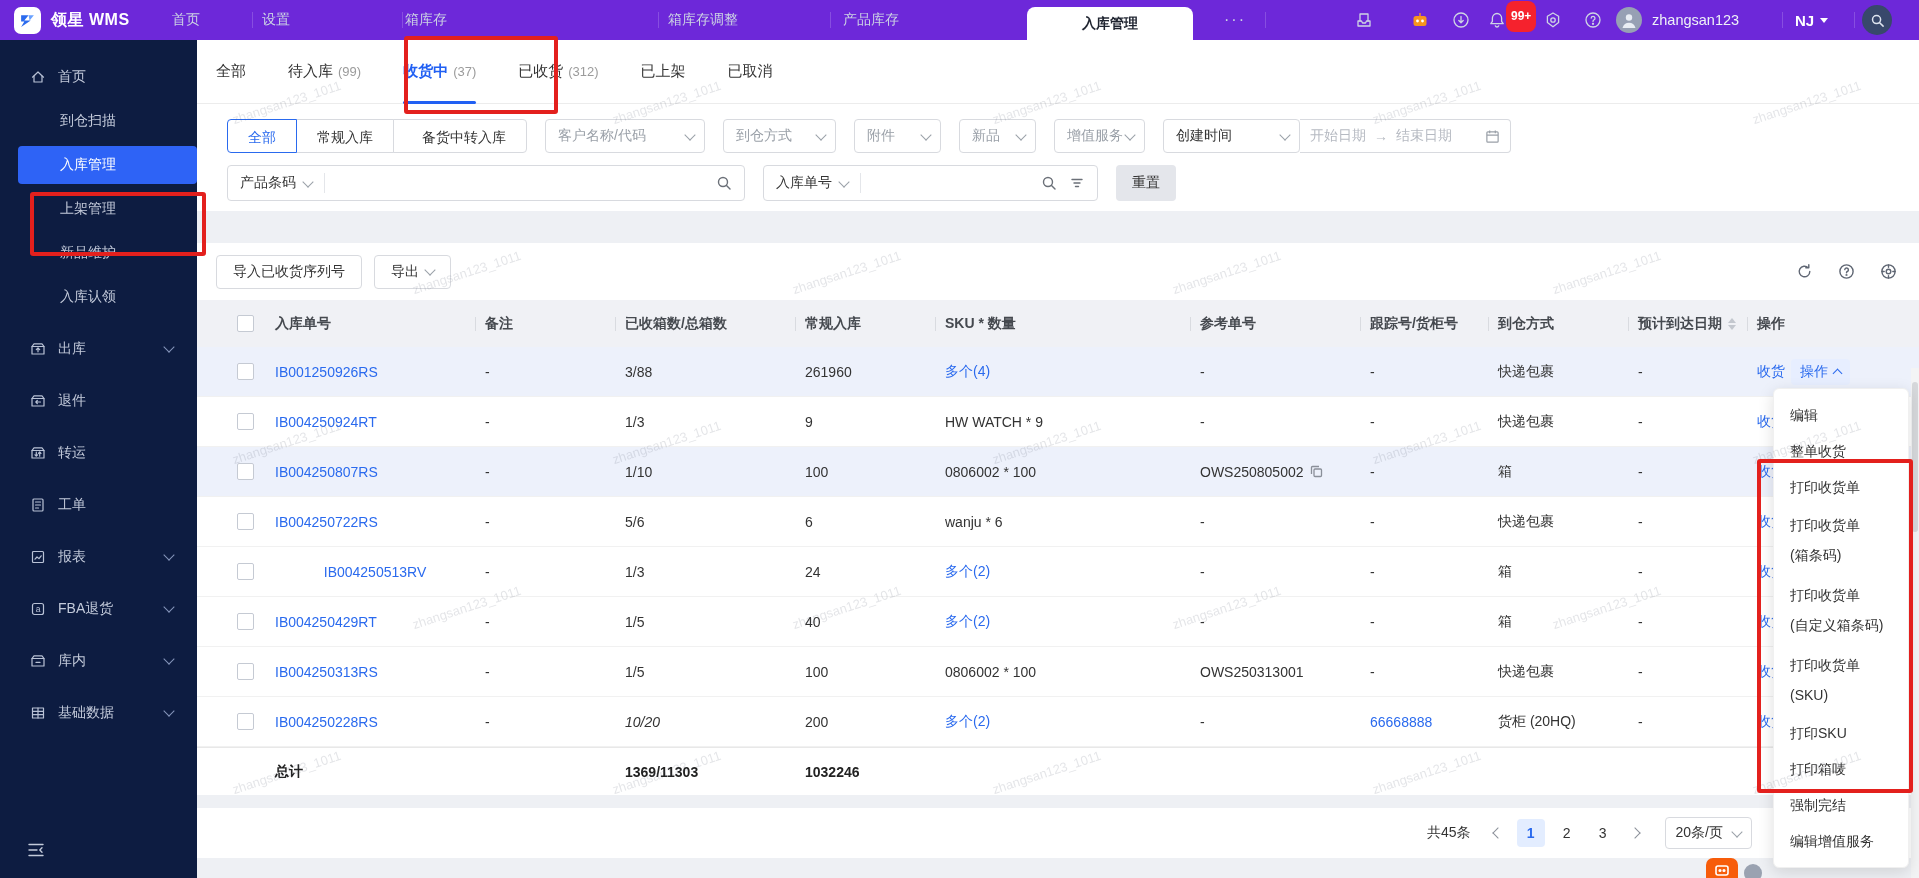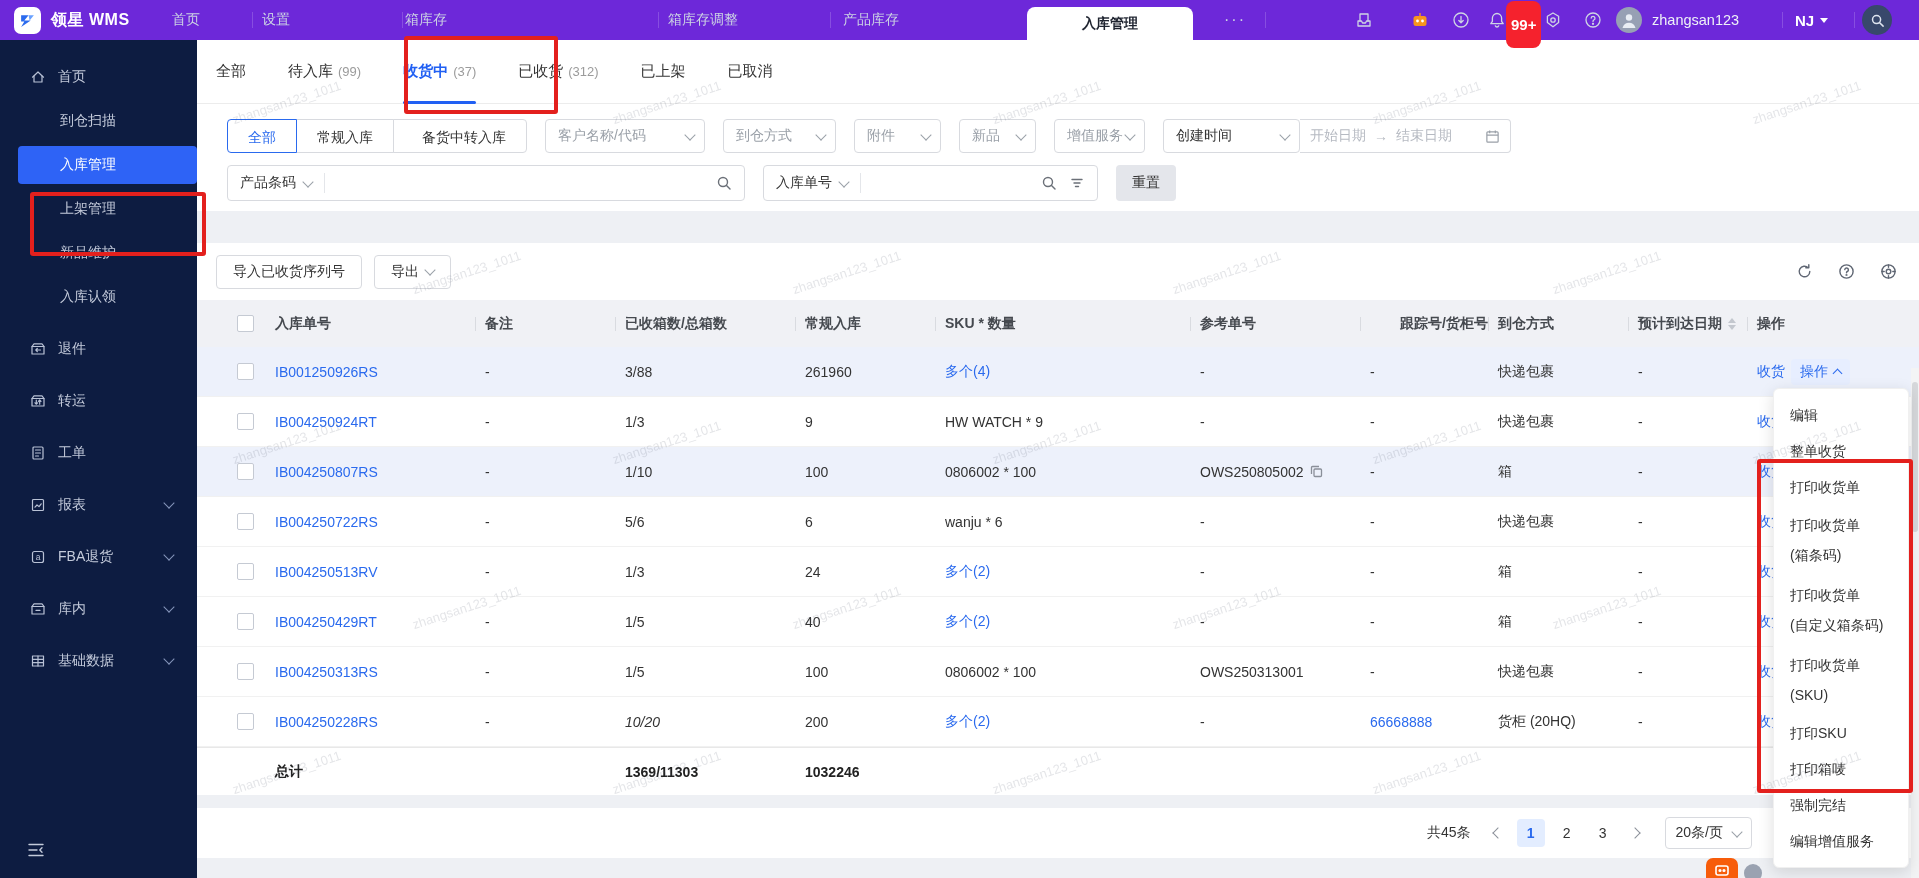--- a/index.html
+++ b/index.html
@@ -13,21 +13,21 @@
   .logo-badge svg{width:17px;height:17px;}
   .logo-text{color:#fff;font-size:16px;font-weight:bold;letter-spacing:.5px;}
   .top-nav{position:absolute;inset:0;}
   .top-nav-item{position:absolute;top:0;height:40px;display:flex;align-items:center;color:#ccd3e3;font-size:14px;cursor:pointer;}
   .top-divider{position:absolute;top:12px;width:1px;height:16px;background:rgba(255,255,255,.18);}
   .active-page-tab{position:absolute;left:1027px;top:7px;width:166px;height:33px;background:#fff;border-radius:8px 8px 0 0;color:#1f2430;font-size:14px;font-weight:bold;display:flex;align-items:center;justify-content:center;}
   .more-tabs{position:absolute;left:1224px;top:0;height:40px;display:flex;align-items:center;color:#ccd3e3;font-size:16px;letter-spacing:2px;}
   .tb-ic{position:absolute;top:10px;width:20px;height:20px;display:flex;align-items:center;justify-content:center;}
   .tb-ic svg{width:18px;height:18px;stroke:#cfd5e4;fill:none;stroke-width:1.3;stroke-linecap:round;stroke-linejoin:round;}
   .tb-ic.robot svg{stroke:none;}
-  .badge{position:absolute;left:1506px;top:1px;background:#f5222d;color:#fff;font-size:15px;line-height:15px;height:15px;padding:16px 5px;border-radius:8px;font-weight:bold;}
+  .badge{position:absolute;left:1506px;top:1px;background:#f5222d;color:#fff;font-size:12px;line-height:15px;height:15px;padding:8px 5px;border-radius:8px;font-weight:bold;}
   .avatar{position:absolute;left:1616px;top:7px;width:26px;height:26px;border-radius:50%;background:#97a0b4;display:flex;align-items:center;justify-content:center;overflow:hidden;}
   .avatar svg{width:18px;height:18px;fill:#e9edf4;}
   .tb-user{position:absolute;left:1652px;top:0;height:40px;display:flex;align-items:center;color:#eef1f7;font-size:14.5px;cursor:pointer;}
   .tb-wh{position:absolute;left:1795px;top:0;height:40px;display:flex;align-items:center;gap:6px;color:#fff;font-size:15px;font-weight:bold;cursor:pointer;}
   .caret-down-w{width:0;height:0;border-left:4.5px solid transparent;border-right:4.5px solid transparent;border-top:5.5px solid #fff;}
   .tb-search{position:absolute;left:1862px;top:5px;width:30px;height:30px;border-radius:50%;background:#38486b;display:flex;align-items:center;justify-content:center;}
   .tb-search svg{width:15px;height:15px;stroke:#dfe5f0;fill:none;stroke-width:1.6;stroke-linecap:round;}
 
   
   .sidebar{position:absolute;left:0;top:40px;width:197px;height:838px;background:#0d1c41;z-index:5;padding-top:18px;box-sizing:border-box;}
@@ -244,20 +244,31 @@
           <span class="sb-label">新品维护</span>
         </div>
         <div class="sb-item sub">
           <span class="sb-label">入库认领</span>
         </div>
         <div class="sb-item">
           <span class="sb-icon">
             <svg viewBox="0 0 16 16">
               <path d="M2 5.5h12V13H2z"></path>
               <path d="M2 5.5 4 2.8h8l2 2.7"></path>
+              <path d="M8 10.8v-4M6.3 8.6 8 6.8l1.7 1.8"></path>
+            </svg>
+          </span>
+          <span class="sb-label">出库</span>
+          <i class="sb-caret down"></i>
+        </div>
+        <div class="sb-item">
+          <span class="sb-icon">
+            <svg viewBox="0 0 16 16">
+              <path d="M2 5.5h12V13H2z"></path>
+              <path d="M2 5.5 4 2.8h8l2 2.7"></path>
               <path d="M10.5 9H5.8M7.3 7.5 5.8 9l1.5 1.5"></path>
             </svg>
           </span>
           <span class="sb-label">退件</span>
         </div>
         <div class="sb-item">
           <span class="sb-icon">
             <svg viewBox="0 0 16 16">
               <path d="M2 5.5h12V13H2z"></path>
               <path d="M2 5.5 4 2.8h8l2 2.7"></path>
@@ -464,21 +475,21 @@
           </div>
           <div class="th" style="width: 140px;">
             <span>常规入库</span>
           </div>
           <div class="th" style="width: 255px;">
             <span>SKU * 数量</span>
           </div>
           <div class="th" style="width: 170px;">
             <span>参考单号</span>
           </div>
-          <div class="th" style="width: 128px; justify-content: flex-end;">
+          <div class="th" style="width: 128px;">
             <span>跟踪号/货柜号</span>
           </div>
           <div class="th" style="width: 140px;">
             <span>到仓方式</span>
           </div>
           <div class="th" style="width: 119px;">
             <span>预计到达日期</span>
             <span class="sort">
               <i class="a"></i>
               <i class="b"></i>
@@ -646,21 +657,21 @@
               <span class="act-btn">
                 <span>操作</span>
                 <i class="chev"></i>
               </span>
             </div>
           </div>
           <div class="trow">
             <div class="td cbwrap" style="width: 40px;">
               <span class="cb"></span>
             </div>
-            <div class="td" style="width: 210px;">
+            <div class="td" style="width: 210px; justify-content: center;">
               <a class="link">IB004250513RV</a>
             </div>
             <div class="td" style="width: 140px;">
               <span>-</span>
             </div>
             <div class="td" style="width: 180px;">
               <span>1/3</span>
             </div>
             <div class="td" style="width: 140px;">
               <span>24</span>

